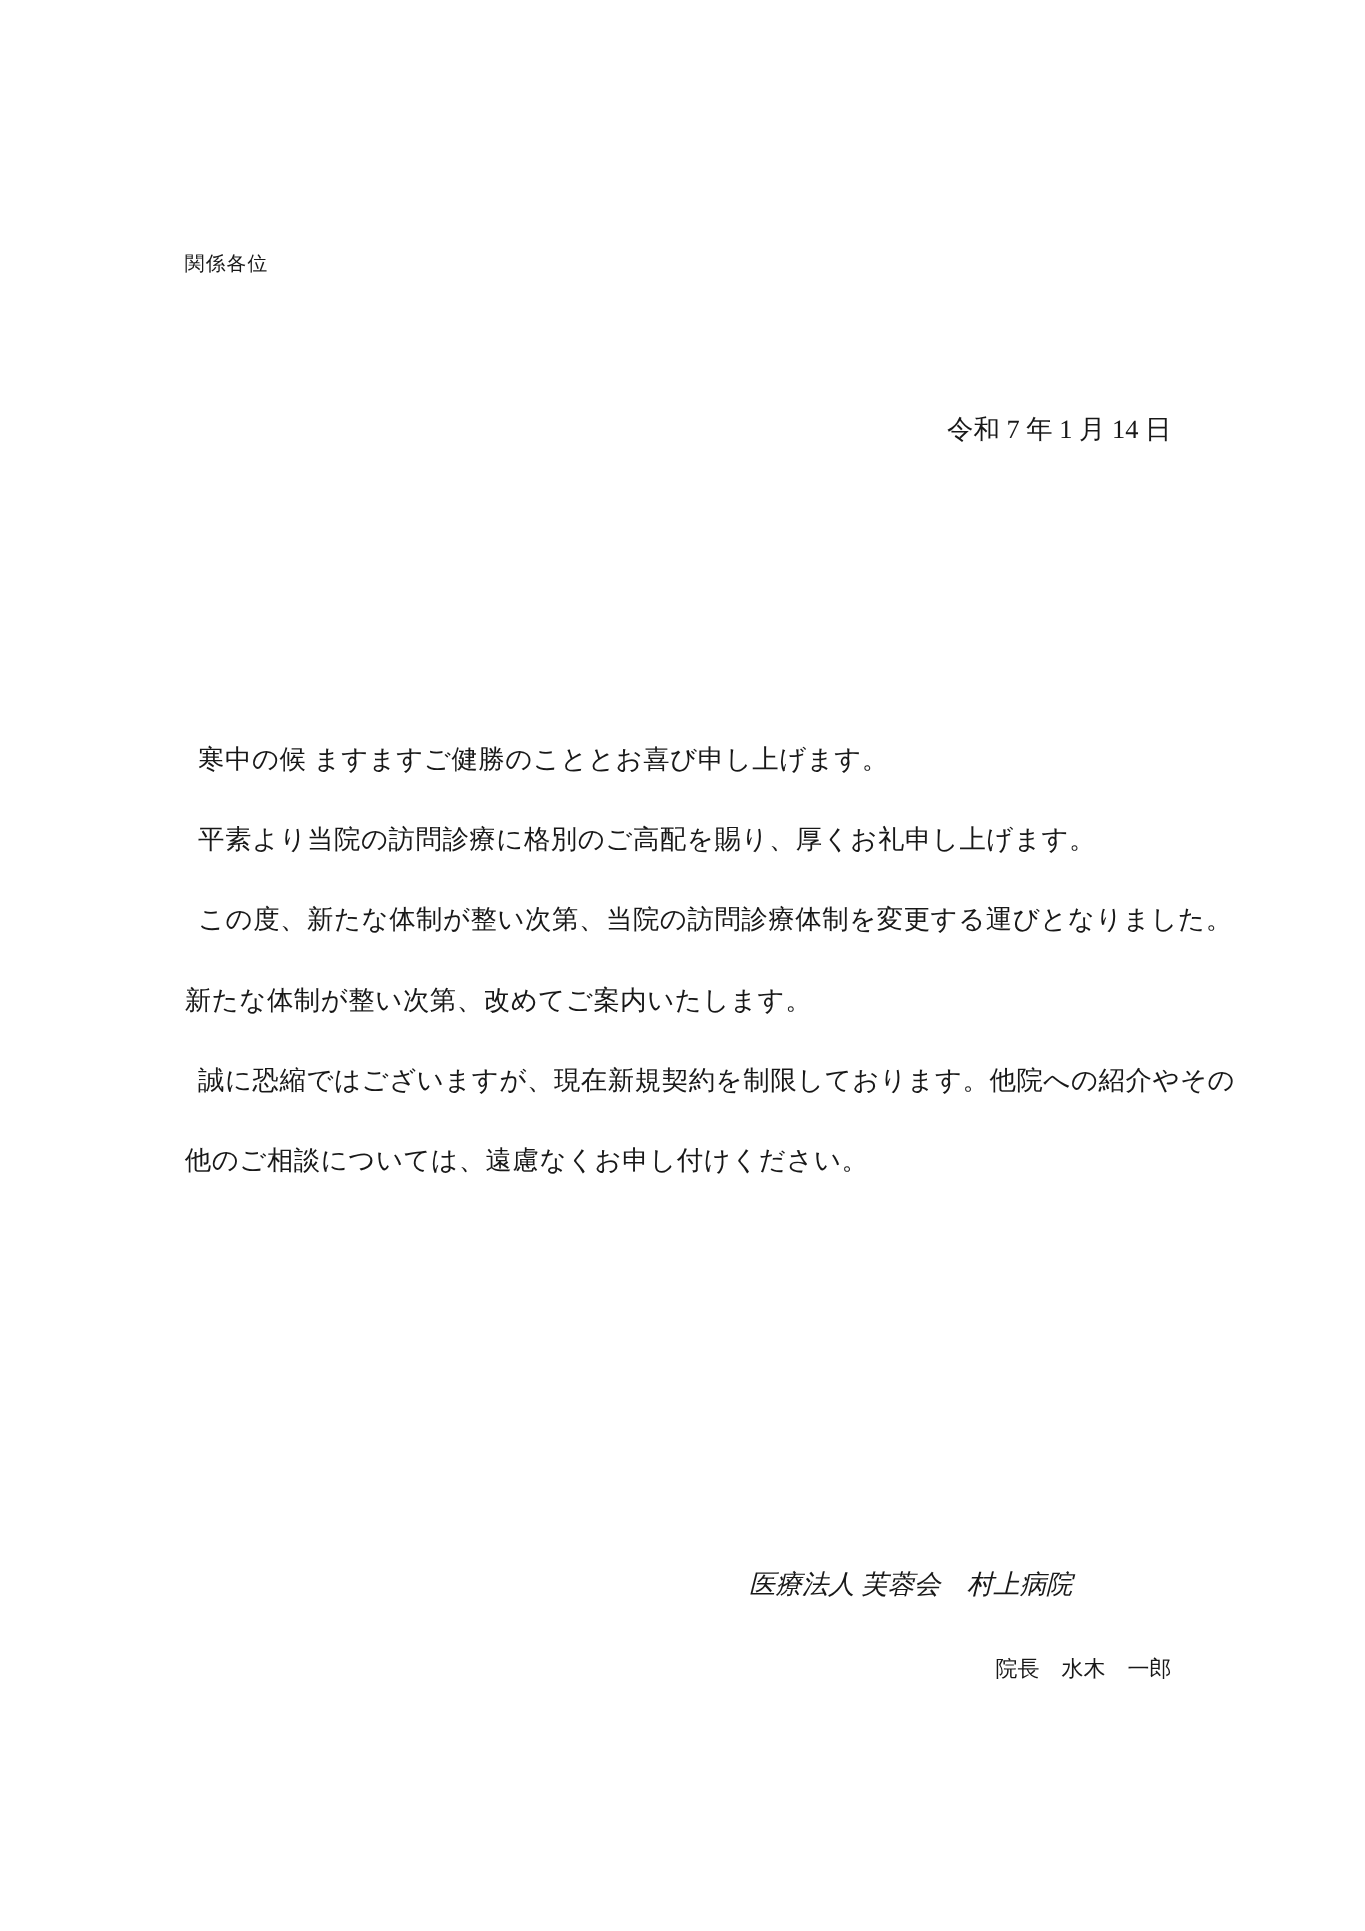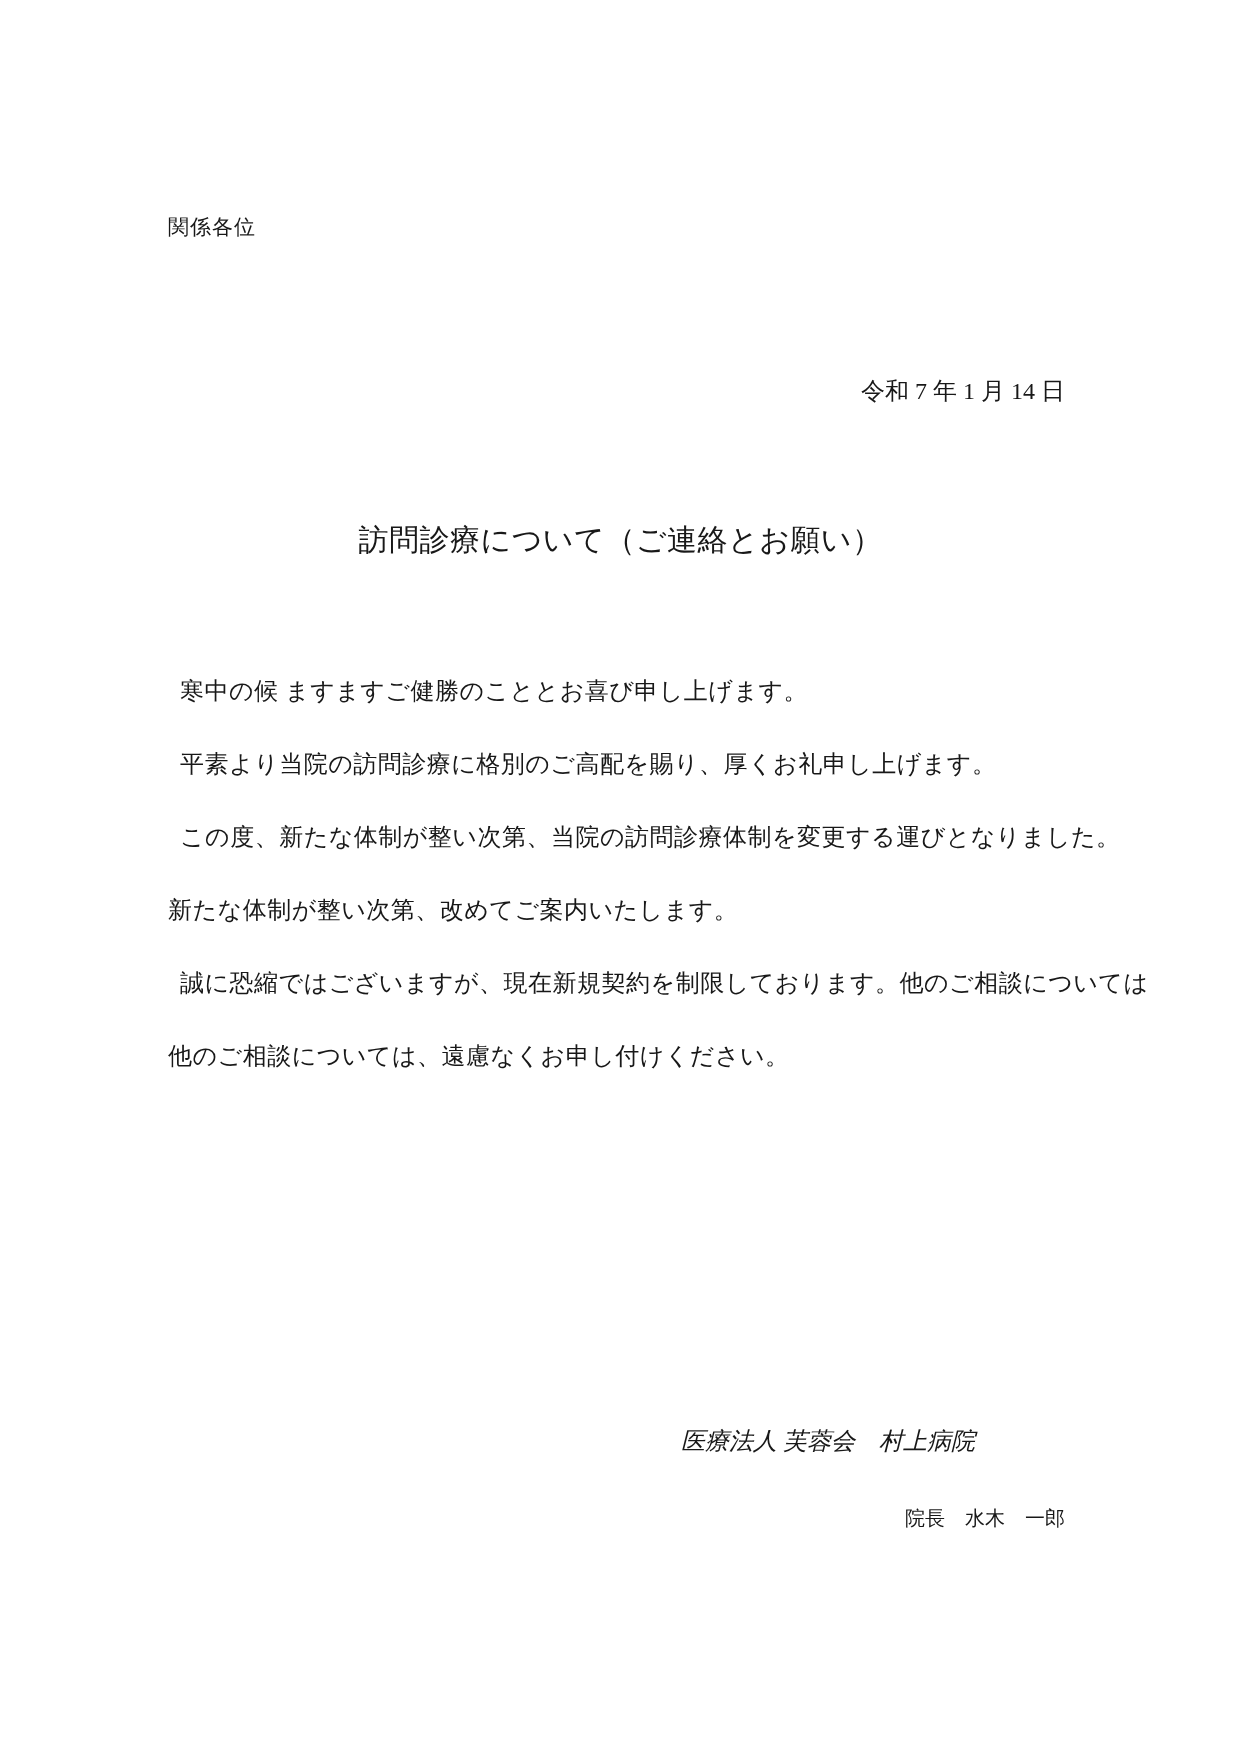--- a/index.html
+++ b/index.html
@@ -14,22 +14,22 @@
       margin: 0 auto;
       background: #ffffff;
       color: #181818;
       font-family: "Liberation Serif", "DejaVu Serif", serif;
       box-sizing: border-box;
       overflow: hidden;
     }
     .recipient {
       position: absolute;
       left: 168px;
-      top: 210px;
-      font-size: 21px;
+      top: 222px;
+      font-size: 18px;
       line-height: 34px;
       letter-spacing: 1px;
       white-space: pre;
       text-align: right;
     }
     .date-line {
       position: absolute;
       right: 176px;
       top: 334px;
       font-size: 24px;
@@ -85,28 +85,27 @@
   </style>
 </head>
 <body>
 
 <div class="page">
 
   <div class="recipient">関係各位</div>
 
   <div class="date-line">令和 7 年 1 月 14 日</div>
 
-  <div class="doc-title">訪問診療について（ご連絡とお願い）</div>
 
   <div class="body-block">
     <div class="body-line indented">寒中の候 ますますご健勝のこととお喜び申し上げます。</div>
     <div class="body-line indented">平素より当院の訪問診療に格別のご高配を賜り、厚くお礼申し上げます。</div>
     <div class="body-line indented">この度、新たな体制が整い次第、当院の訪問診療体制を変更する運びとなりました。</div>
     <div class="body-line">新たな体制が整い次第、改めてご案内いたします。</div>
-    <div class="body-line indented">誠に恐縮ではございますが、現在新規契約を制限しております。他のご相談については</div>
+    <div class="body-line indented">誠に恐縮ではございますが、現在新規契約を制限しております。他院への紹介やその</div>
     <div class="body-line">他のご相談については、遠慮なくお申し付けください。</div>
   </div>
 
   <div class="signature-org">医療法人 芙蓉会　村上病院</div>
 
   <div class="signature-name">院長　水木　一郎</div>
 
 </div>
 
 </body></html>

